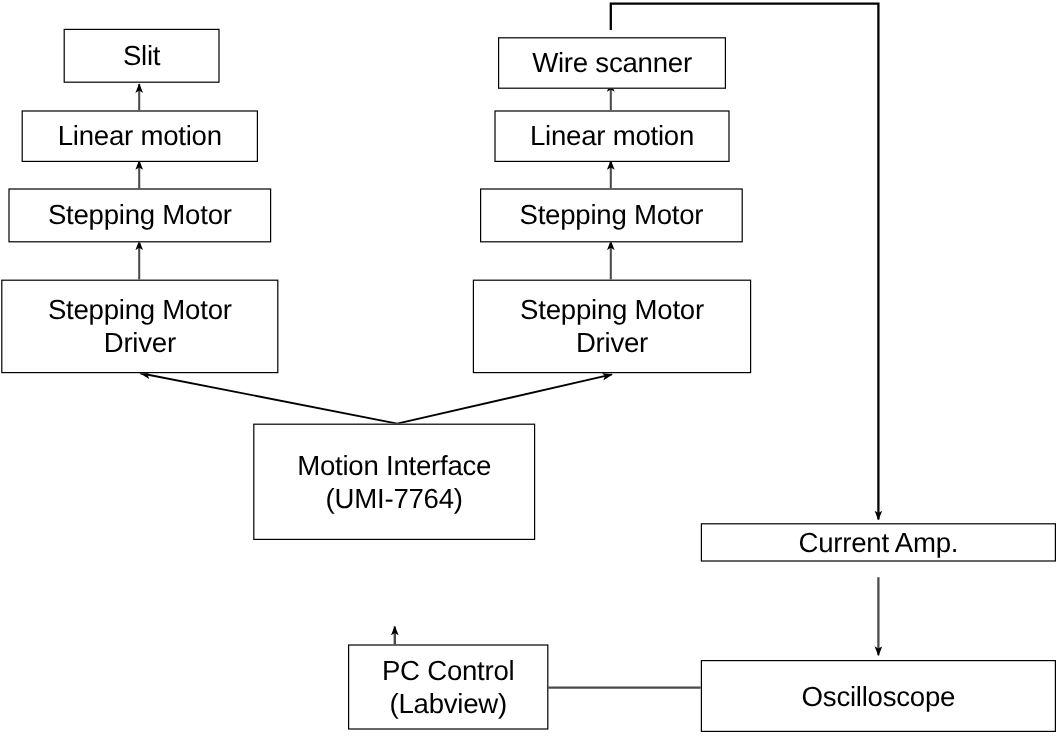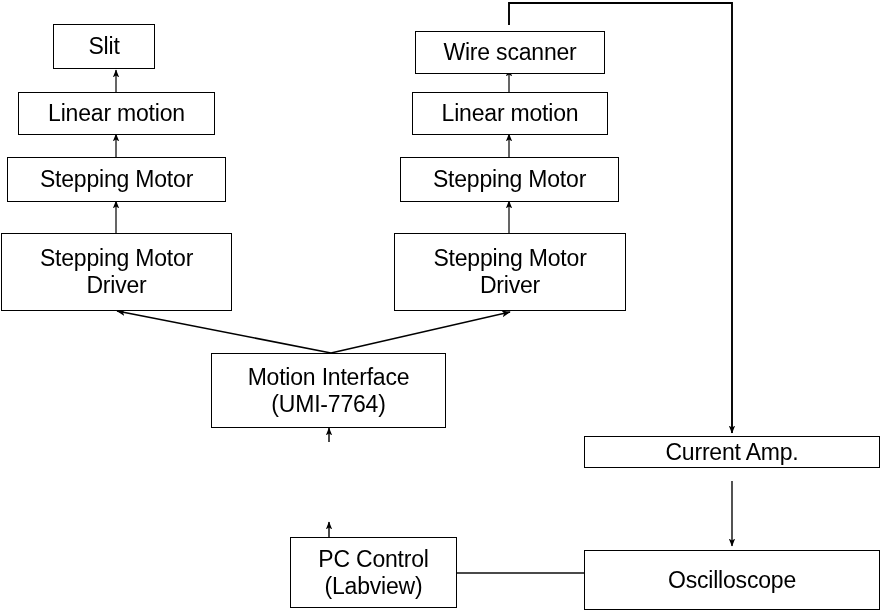--- a/index.html
+++ b/index.html
@@ -78,21 +78,21 @@
 
     <line x1="329" y1="537" x2="329" y2="522" stroke="#4a4a4a" stroke-width="2" marker-end="url(#arrowhead)"></line>
 
     <polyline points="509,25 509,3 732,3 732,433" fill="none" stroke="#000000" stroke-width="1.9" marker-end="url(#arrowhead)"></polyline>
 
     <line x1="732" y1="481" x2="732" y2="546" stroke="#4a4a4a" stroke-width="1.9" marker-end="url(#arrowhead)"></line>
 
     <line x1="584" y1="573" x2="417" y2="573" stroke="#4a4a4a" stroke-width="1.9" marker-end="url(#arrowhead)"></line>
   </svg>
 
-  <div class="node" style="left:53px; top:24px; width:102px; height:45px;">
+  <div class="node" style="left:53px; top:24px; width:130px; height:45px;">
     <span class="node-label">Slit</span>
   </div>
 
   <div class="node" style="left:18px; top:92px; width:197px; height:43px;">
     <span class="node-label">Linear motion</span>
   </div>
 
   <div class="node" style="left:7px; top:157px; width:219px; height:45px;">
     <span class="node-label">Stepping Motor</span>
   </div>
@@ -112,21 +112,21 @@
 
   <div class="node" style="left:400px; top:157px; width:219px; height:45px;">
     <span class="node-label">Stepping Motor</span>
   </div>
 
   <div class="node" style="left:394px; top:233px; width:232px; height:78px;">
     <span class="node-label">Stepping Motor
 Driver</span>
   </div>
 
-  <div class="node" style="left:211px; top:353px; width:235px; height:75px;">
+  <div class="node" style="left:211px; top:353px; width:235px; height:97px;">
     <span class="node-label">Motion Interface
 (UMI-7764)</span>
   </div>
 
 
   <div class="node" style="left:246px; top:537px; width:167px; height:71px;margin-left:44px;">
     <span class="node-label">PC Control
 (Labview)</span>
   </div>
 

